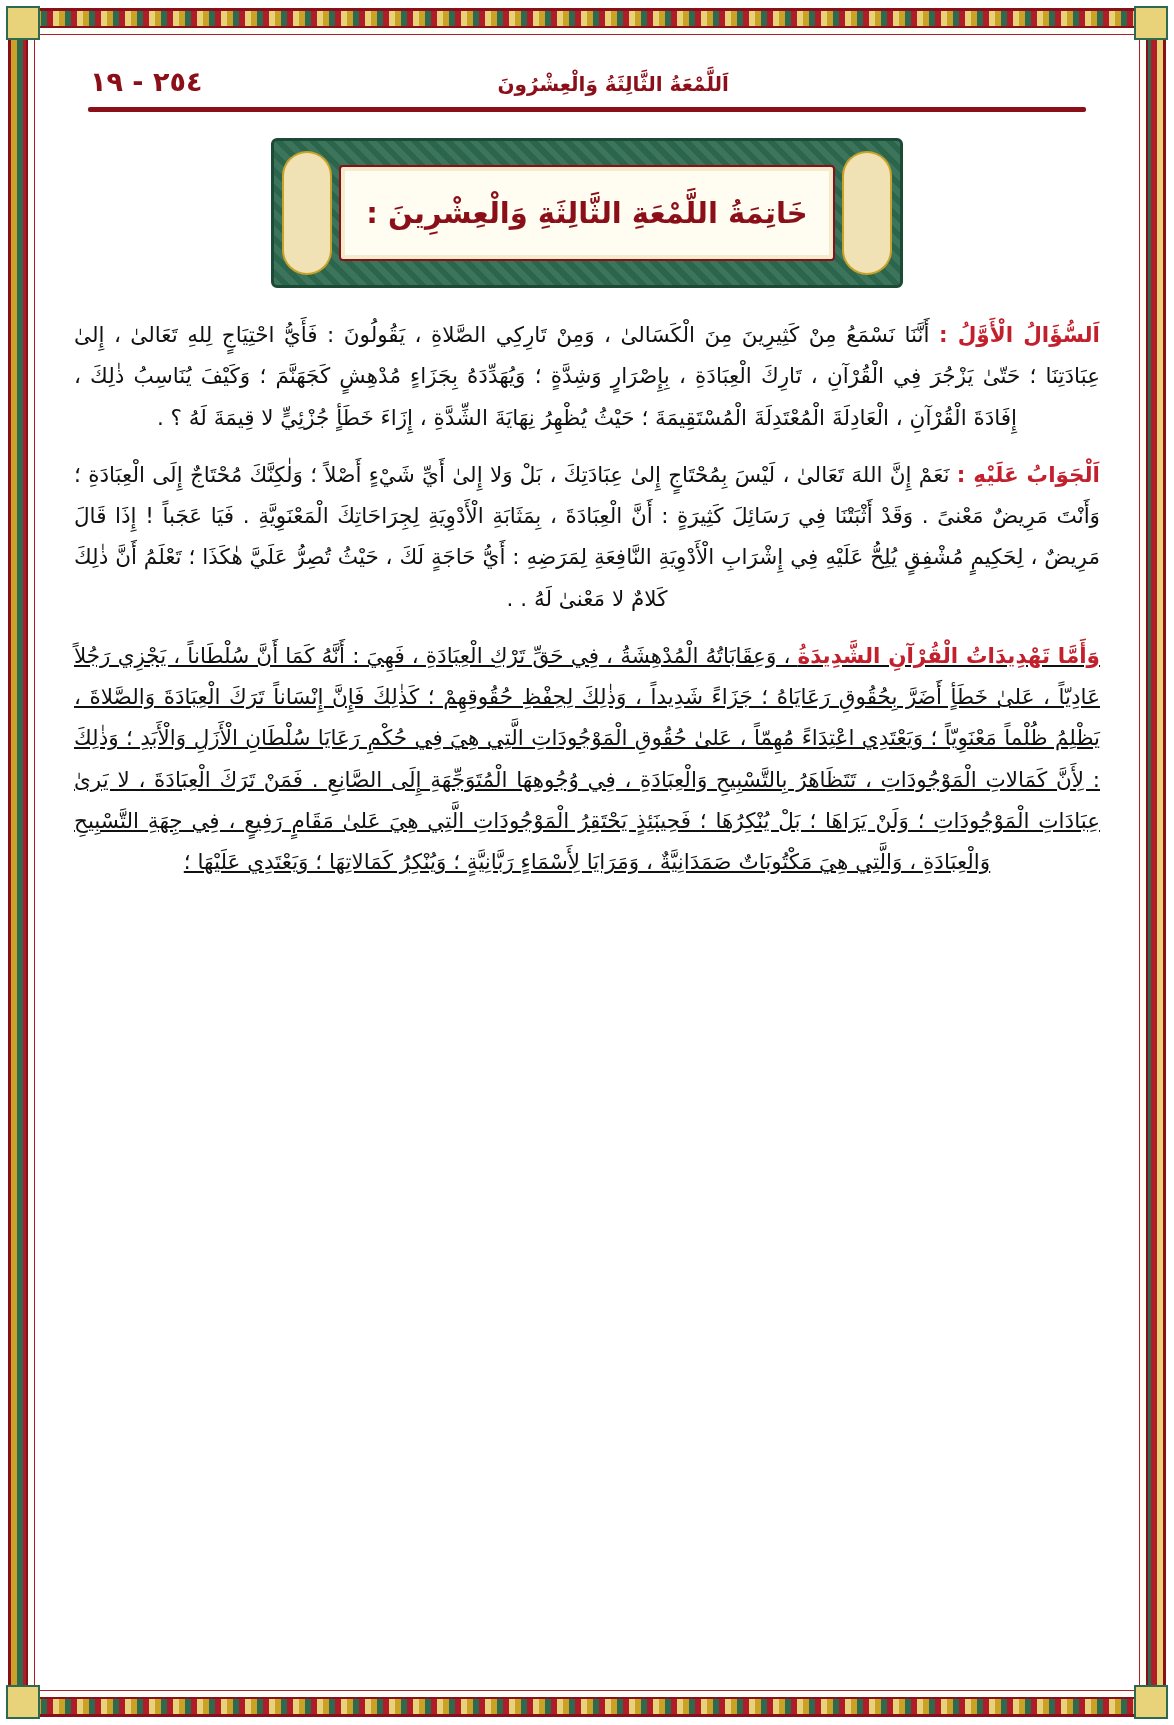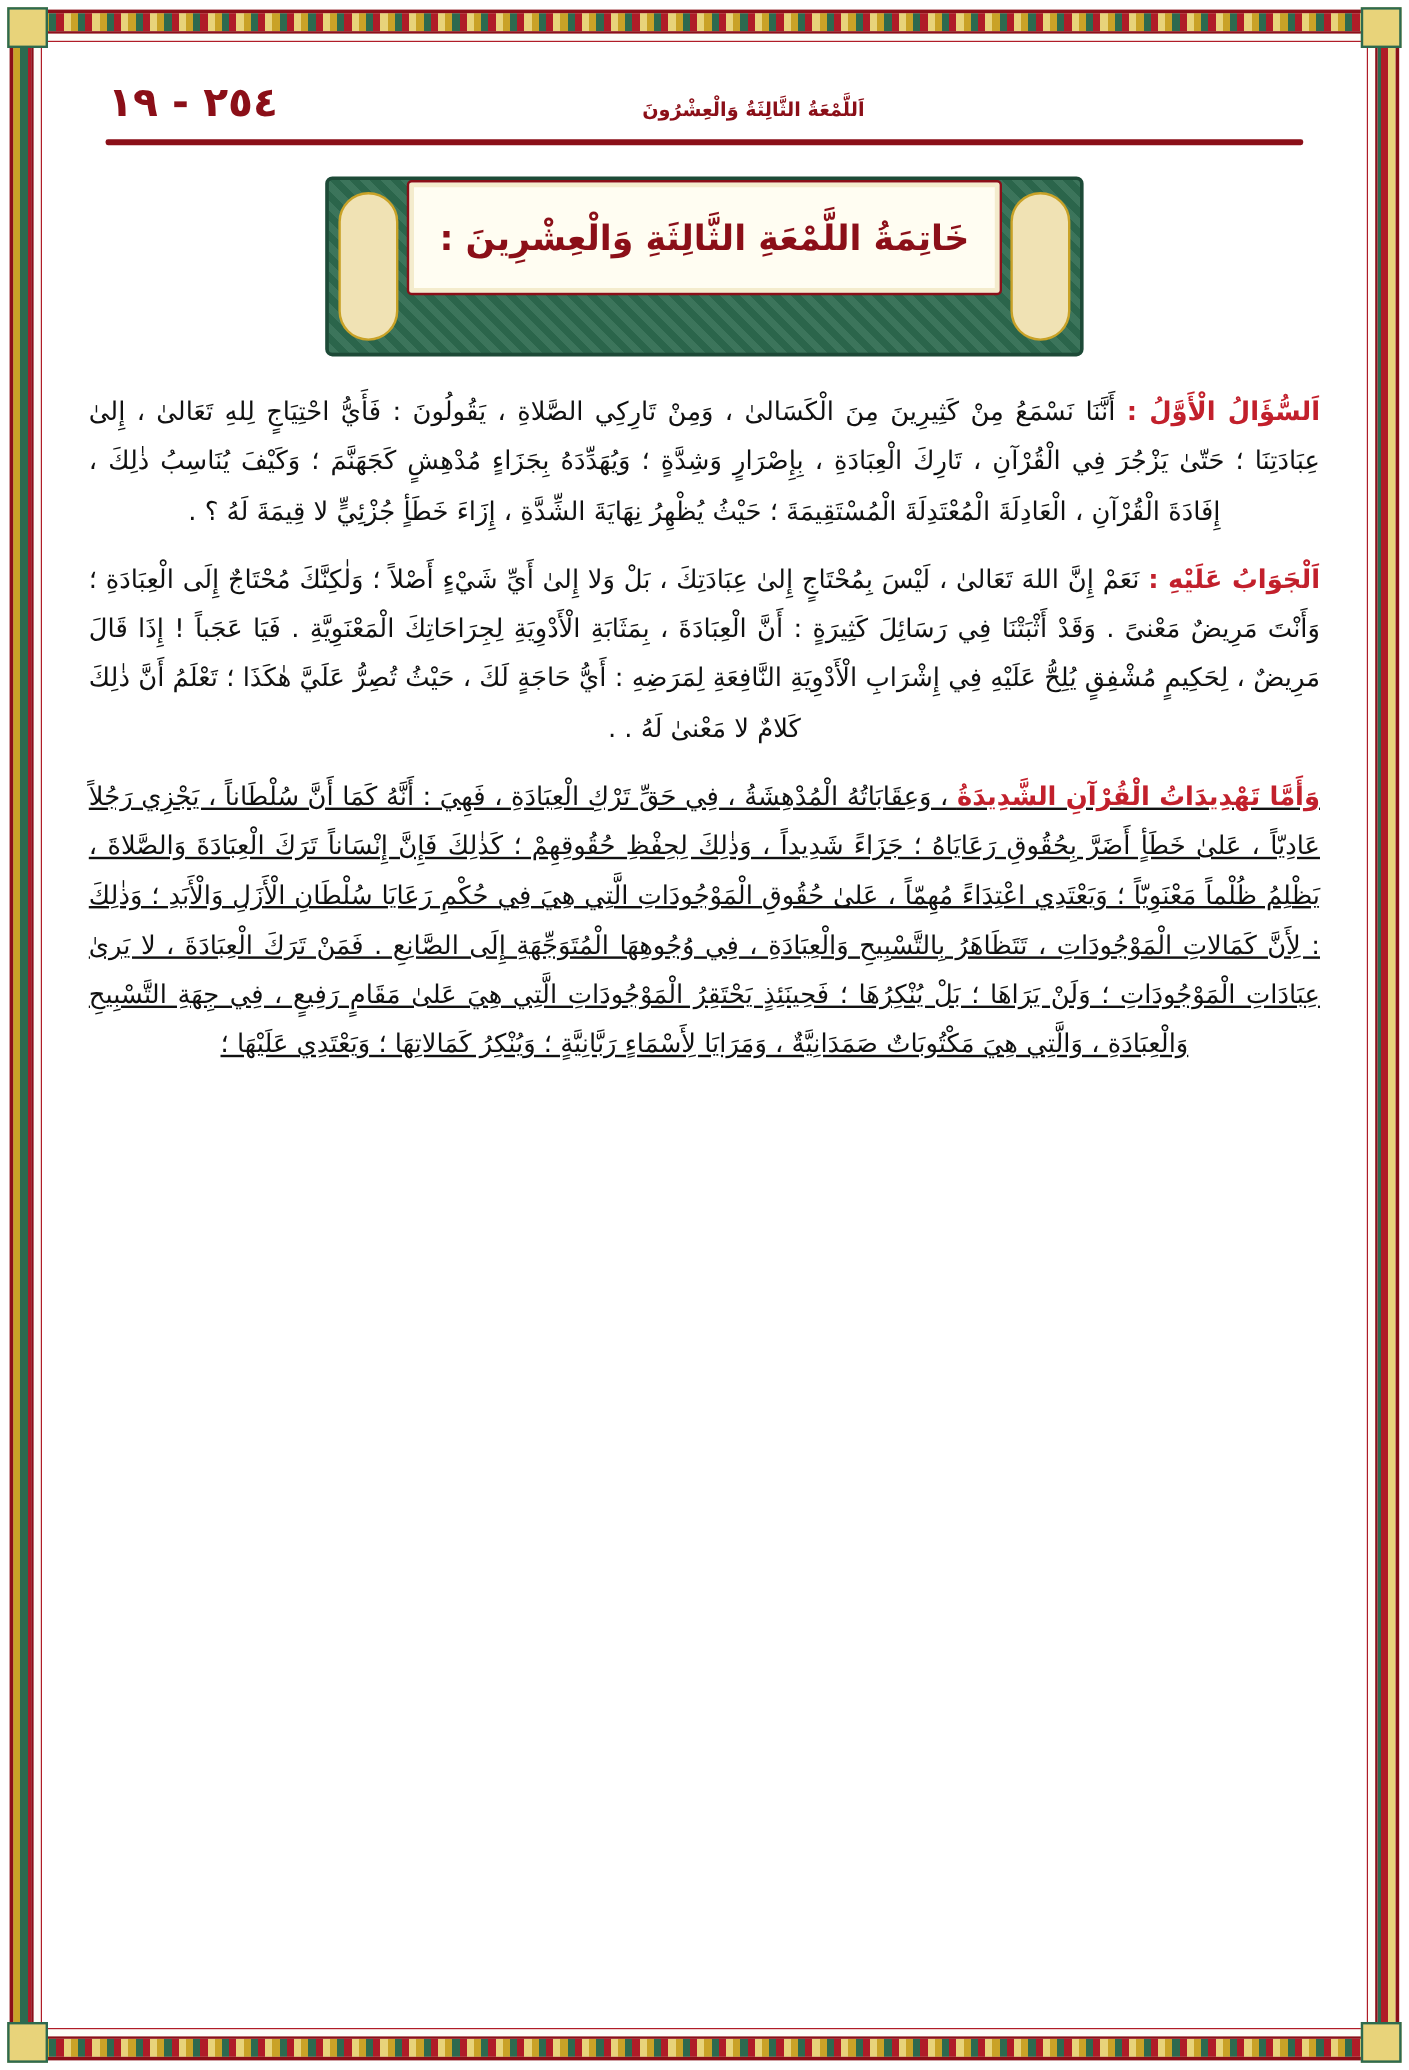--- a/index.html
+++ b/index.html
@@ -70,28 +70,28 @@
 
   .header-row {
     display: flex;
     flex-direction: row-reverse;
     align-items: baseline;
     justify-content: space-between;
     padding: 0 16px;
   }
   .header-page-no {
     color: #8b0f18;
-    font-size: 34px;
+    font-size: 27px;
     font-weight: bold;
     letter-spacing: 1px;
     direction: rtl;
   }
   .header-title {
     color: #8b0f18;
-    font-size: 16px;
+    font-size: 20px;
     font-weight: bold;
     flex: 1;
     text-align: center;
     padding-right: 60px;
   }
   .header-rule {
     margin: 10px 14px 0 14px;
     height: 5px;
     background: #8b0f18;
     border-radius: 2px;
@@ -105,20 +105,21 @@
   }
   .cartouche {
     position: relative;
     width: 632px;
     height: 150px;
     background: #2d6a4f;
     border: 3px solid #1d4a37;
     border-radius: 6px;
     box-sizing: border-box;
     display: flex;
+    align-items: center;
     justify-content: center;
     background-image:
       repeating-linear-gradient(45deg, rgba(255,255,255,0.07) 0 6px, rgba(0,0,0,0.05) 6px 12px);
   }
   .cartouche::before,
   .cartouche::after {
     content: "";
     position: absolute;
     top: 10px; bottom: 10px;
     width: 46px;

